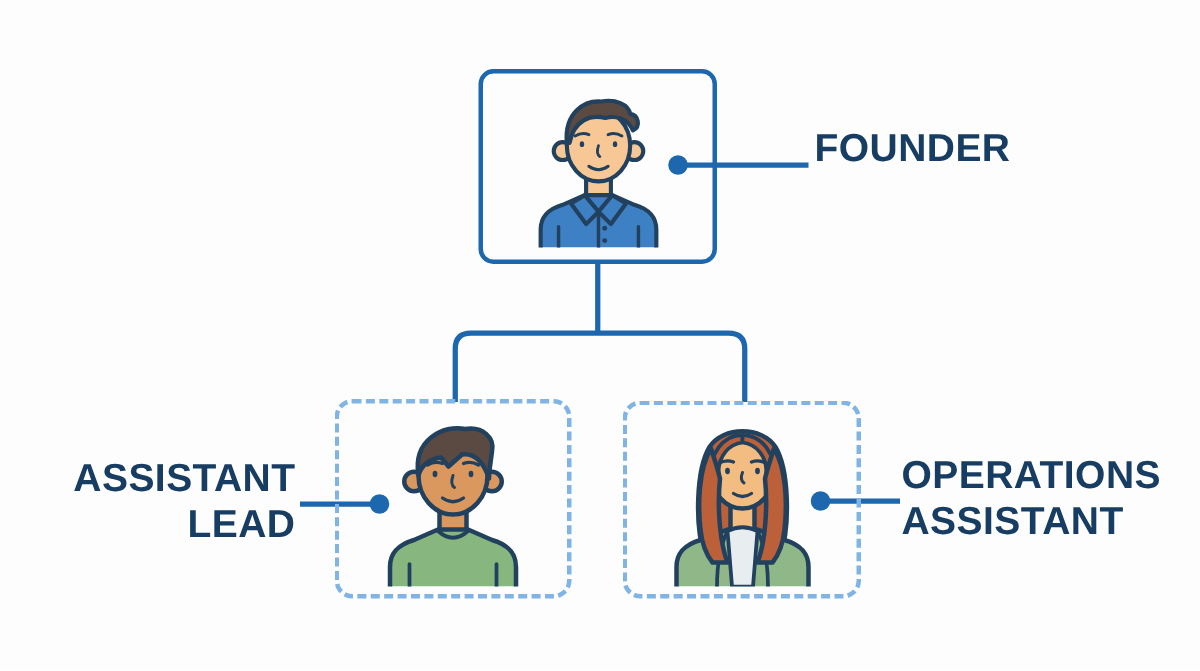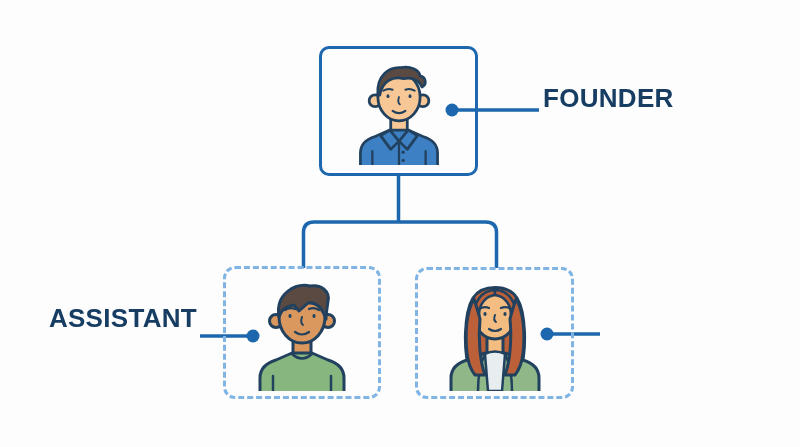--- a/index.html
+++ b/index.html
@@ -153,16 +153,21 @@
       </g>
     </svg>
   </div>
 
   <div class="label label-founder">
     <span>FOUNDER</span>
   </div>
 
   <div class="label label-marketing">
     <span>ASSISTANT</span>
+    <span>LEAD</span>
   </div>
 
+  <div class="label label-operations">
+    <span>OPERATIONS</span>
+    <span>ASSISTANT</span>
+  </div>
 
 </div>
 
 </body></html>

